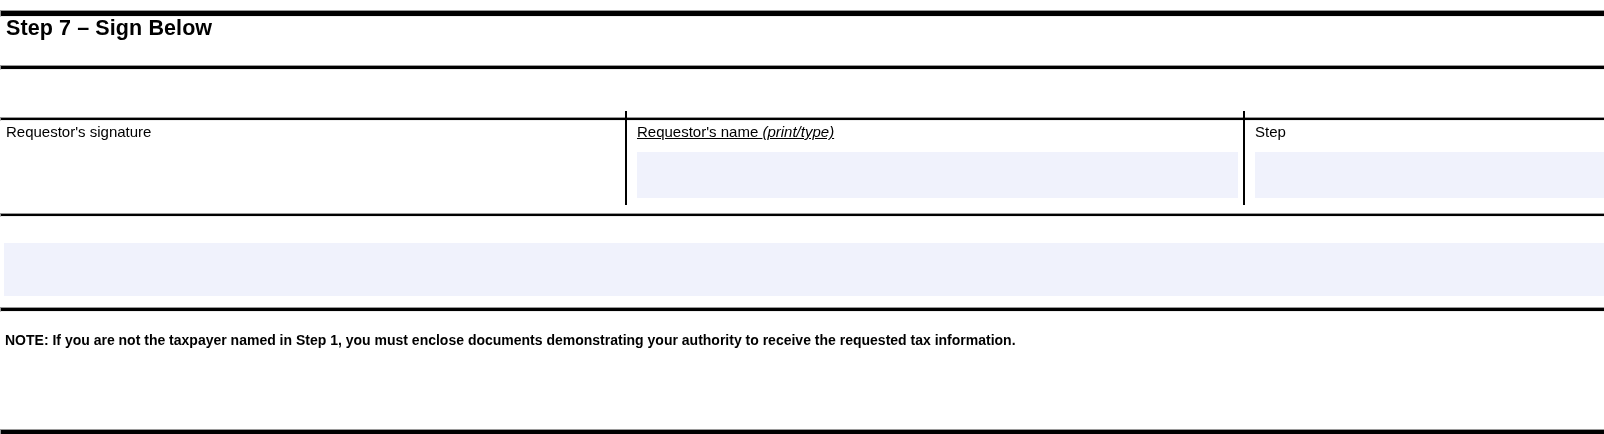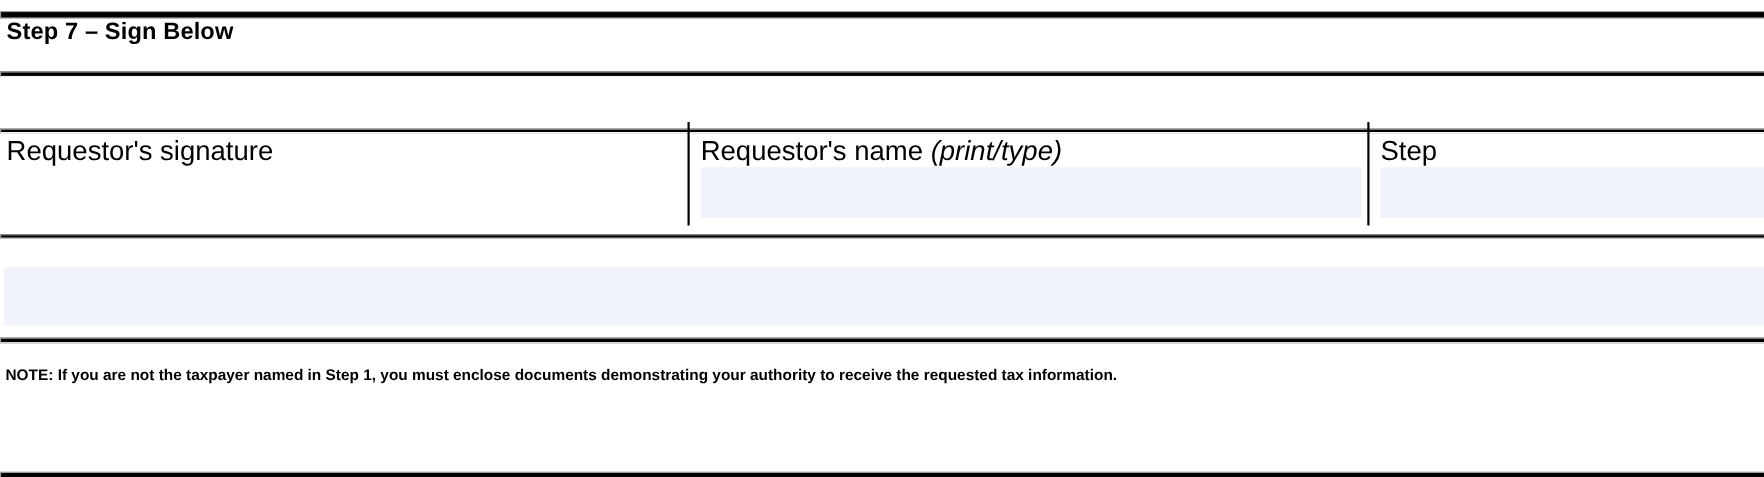--- a/index.html
+++ b/index.html
@@ -60,25 +60,25 @@
   .declaration {
     position: absolute;
     left: 5px;
     top: 73px;
     font-size: 20.5px;
     white-space: nowrap;
   }
 
   .field-label {
     position: absolute;
-    font-size: 25px;
+    font-size: 15px;
     white-space: nowrap;
   }
   .label-signature { left: 6px;    top: 123px; }
-  .label-name      { left: 637px;  top: 123px; }
+  .label-name      { left: 637px;  top: 123px; text-decoration: underline; }
   .label-date      { left: 1255px; top: 123px; }
   .label-phone     { left: 6px;    top: 216px; }
 
   .label-italic {
     font-style: italic;
   }
 
   
   .field-box {
     position: absolute;

